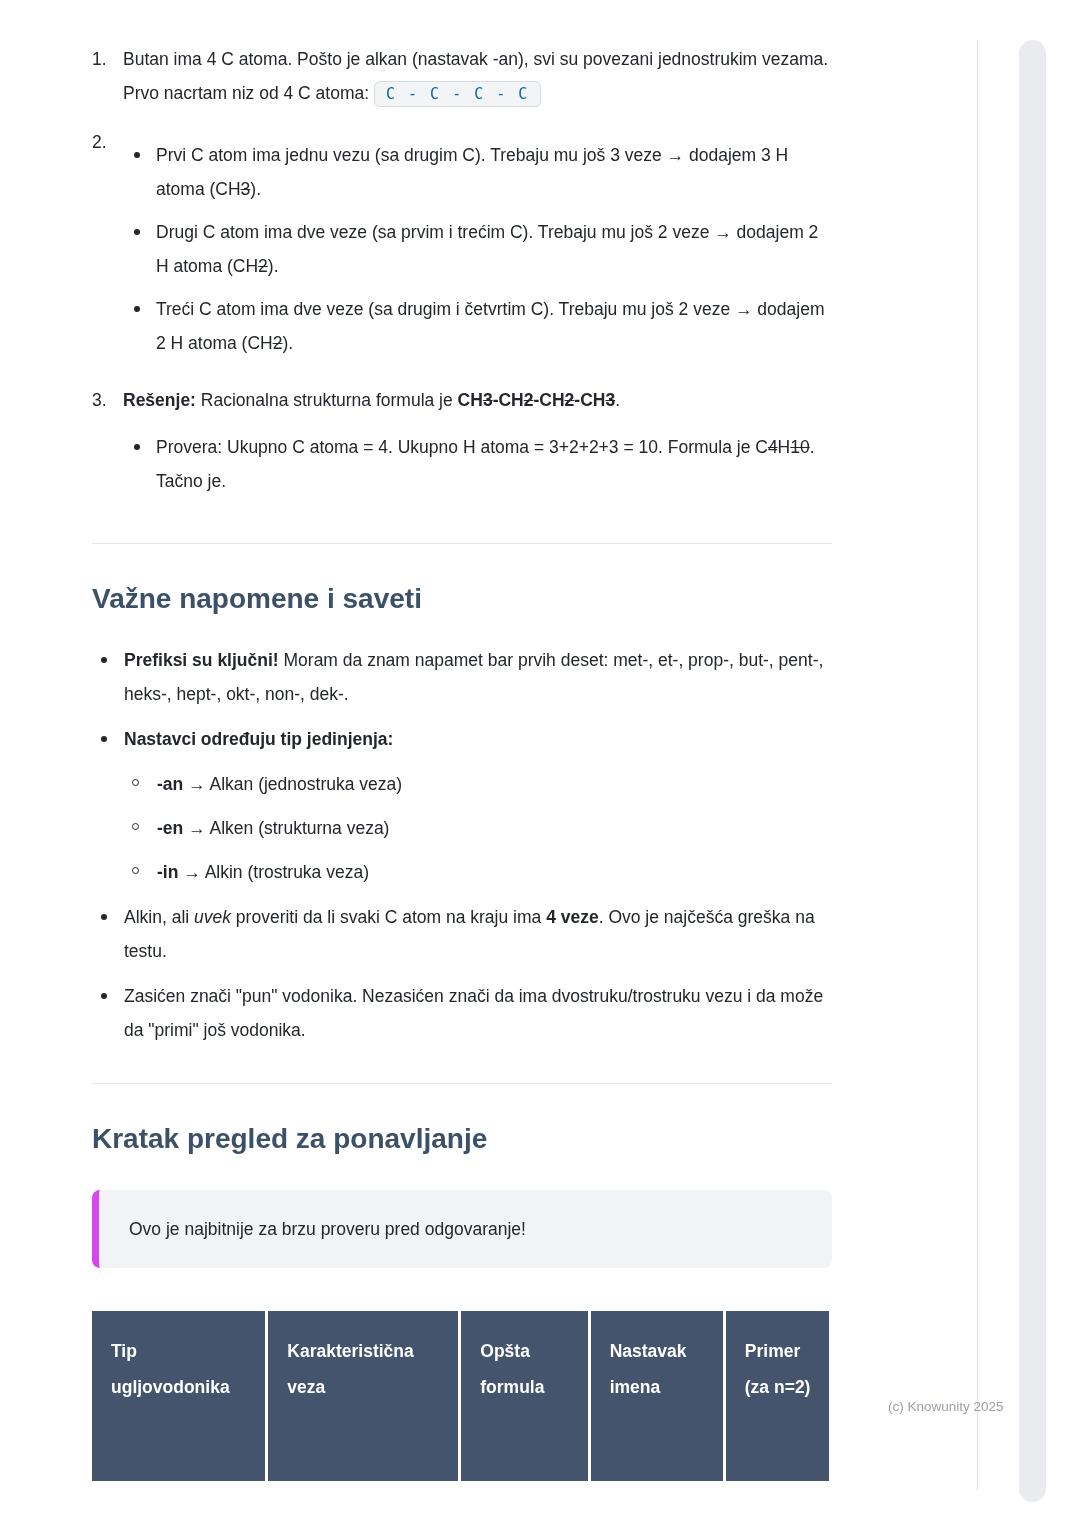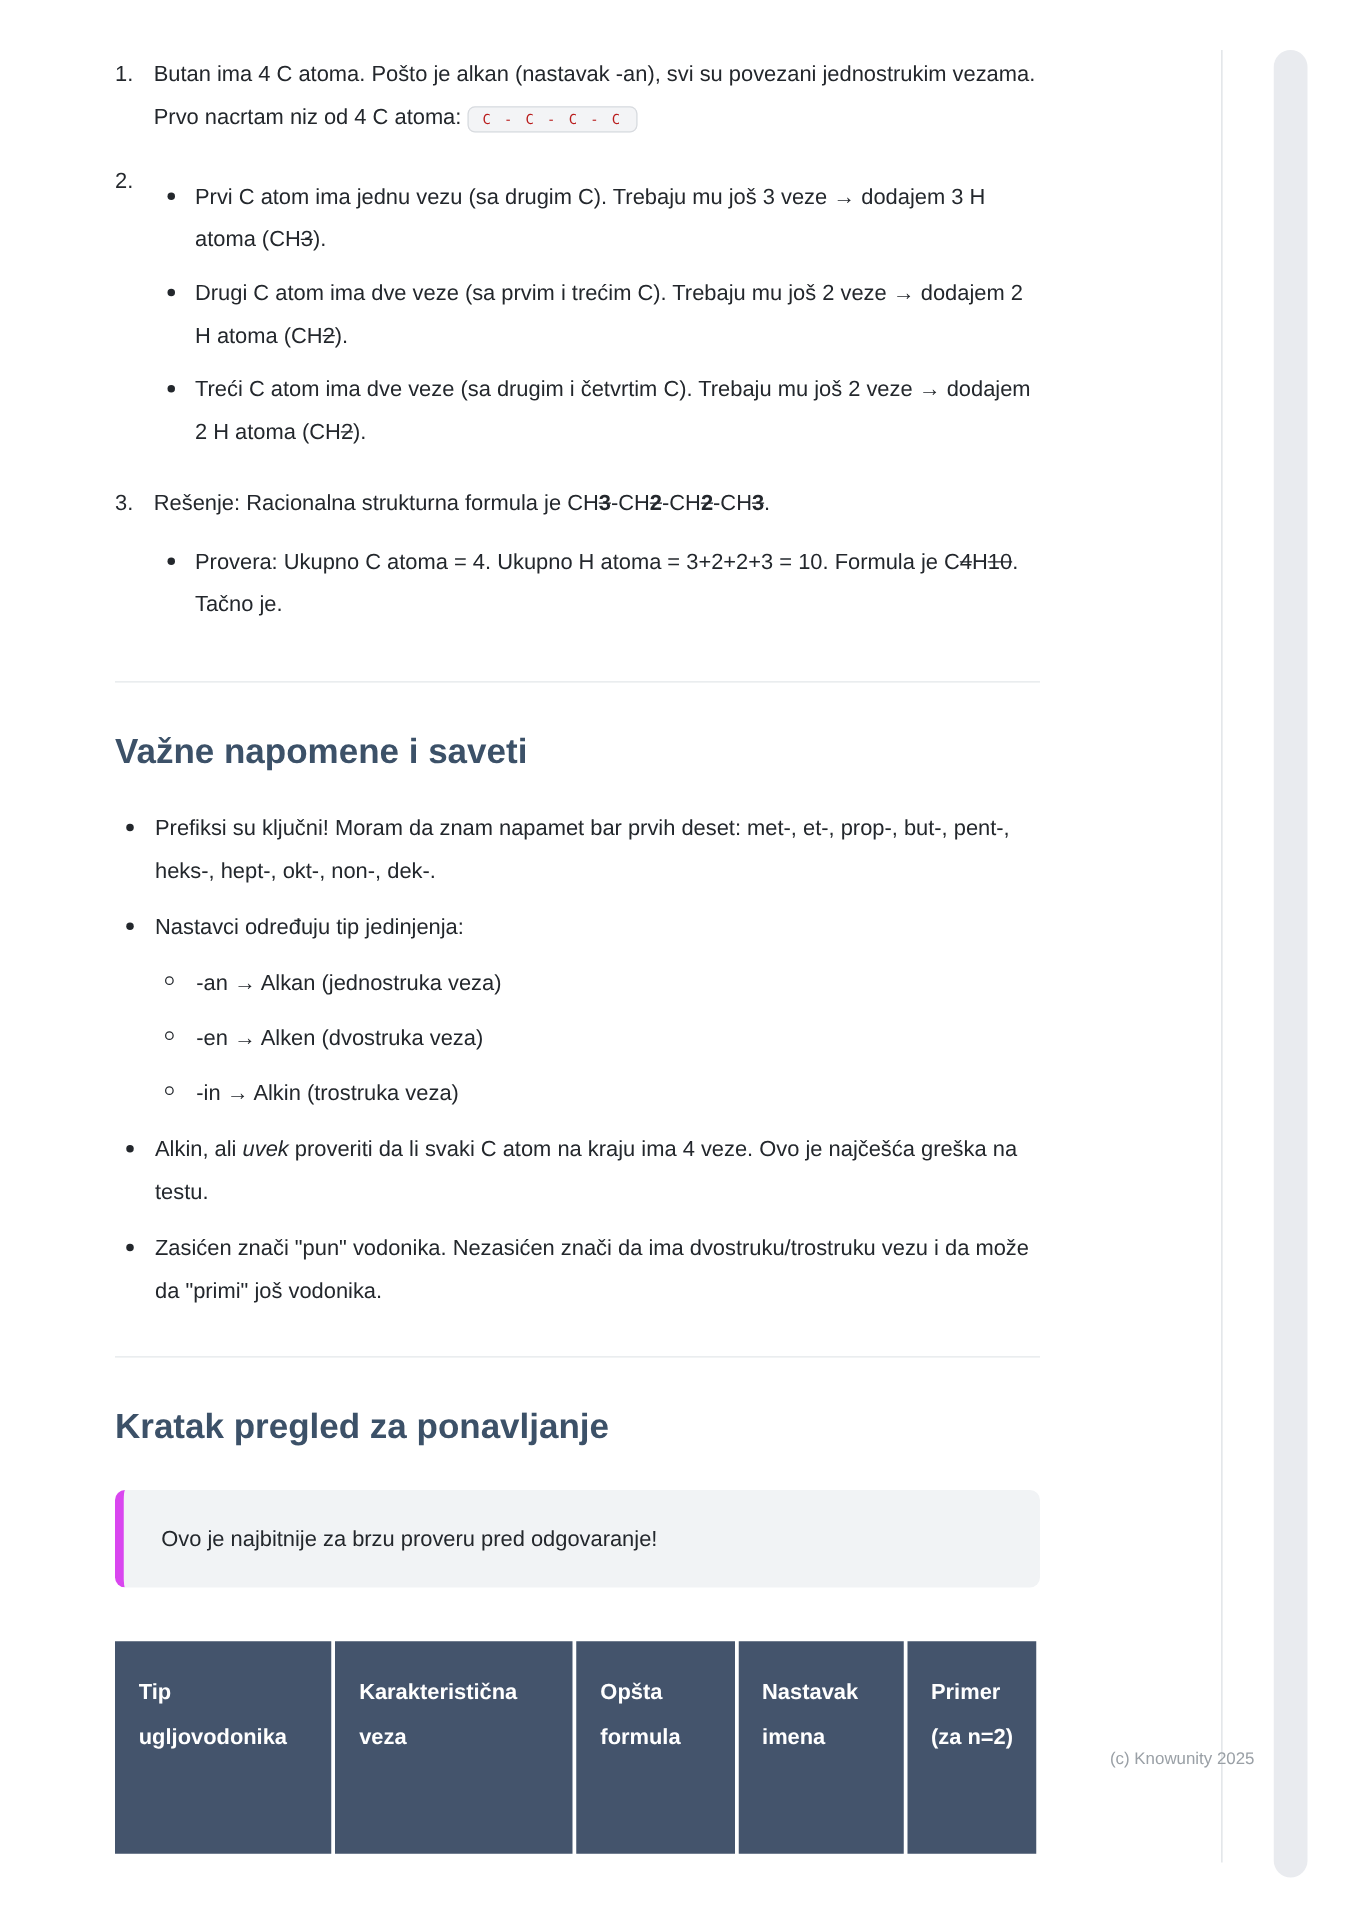--- a/index.html
+++ b/index.html
@@ -54,33 +54,33 @@
     border: 0; border-top: 1px solid #e4e7ea;
     margin: 36px 0 38px 0;
   }
   h2.section-title {
     font-size: 28px; line-height: 34px; font-weight: 700;
     color: #3c5168; margin: 0 0 27px 0;
   }
 
   
   .seg-p {}
-  .seg-b { font-weight: 400; }
+  .seg-b { font-weight: 700; }
   .seg-s { text-decoration: line-through; }
   .seg-bs { font-weight: 700; text-decoration: line-through; }
   .seg-i { font-style: italic; }
   .seg-code {
     font-family: "DejaVu Sans Mono", monospace;
-    font-size: 11px;
+    font-size: 15px;
     background: #f3f4f6;
     border: 1px solid #d8dbdf;
     border-radius: 6px;
     padding: 3px 11px;
     letter-spacing: 2px;
-    color: #b91c1c;
+    color: #0369a1;
     white-space: nowrap;
   }
 
   .callout {
     background: #f1f3f5;
     border-left: 7px solid #d946ef;
     border-radius: 8px;
     padding: 22px 30px;
     margin: 34px 0 40px 0;
   }
@@ -162,21 +162,21 @@
     <hr class="divider">
 
     <h2 class="section-title">Važne napomene i saveti</h2>
 
     <div class="blt"><span class="seg-b">Prefiksi su ključni!</span><span class="seg-p"> Moram da znam napamet bar prvih deset: met-, et-, prop-, but-, pent-, heks-, hept-, okt-, non-, dek-.</span></div>
 
     <div class="blt">
       <span><span class="seg-b">Nastavci određuju tip jedinjenja:</span></span>
       <div class="sub2">
         <div class="blt2"><span class="seg-b">-an</span><span class="seg-p"> → Alkan (jednostruka veza)</span></div>
-        <div class="blt2"><span class="seg-b">-en</span><span class="seg-p"> → Alken (dvostruka veza)</span></div>
+        <div class="blt2"><span class="seg-b">-en</span><span class="seg-p"> → Alken (strukturna veza)</span></div>
         <div class="blt2"><span class="seg-b">-in</span><span class="seg-p"> → Alkin (trostruka veza)</span></div>
       </div>
     </div>
 
     <div class="blt"><span class="seg-p">Alkin, ali </span><span class="seg-i">uvek</span><span class="seg-p"> proveriti da li svaki C atom na kraju ima </span><span class="seg-b">4 veze</span><span class="seg-p">. Ovo je najčešća greška na testu.</span></div>
     <div class="blt"><span class="seg-p">Zasićen znači "pun" vodonika. Nezasićen znači da ima dvostruku/trostruku vezu i da može da "primi" još vodonika.</span></div>
 
     <hr class="divider">
 
     <h2 class="section-title">Kratak pregled za ponavljanje</h2>

